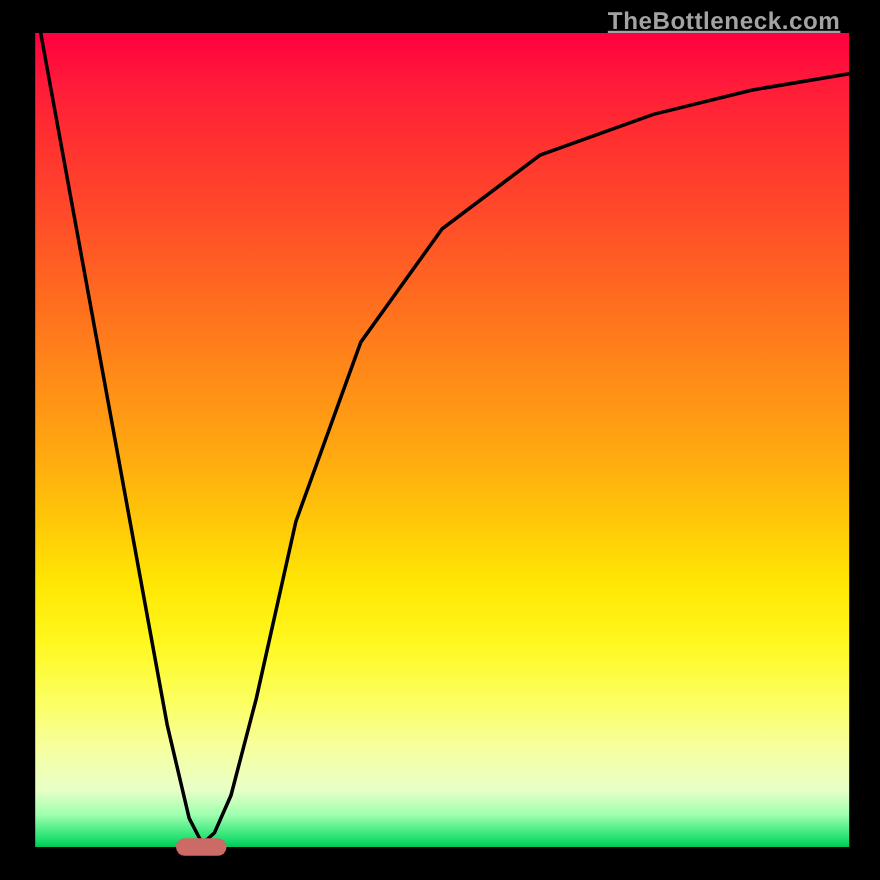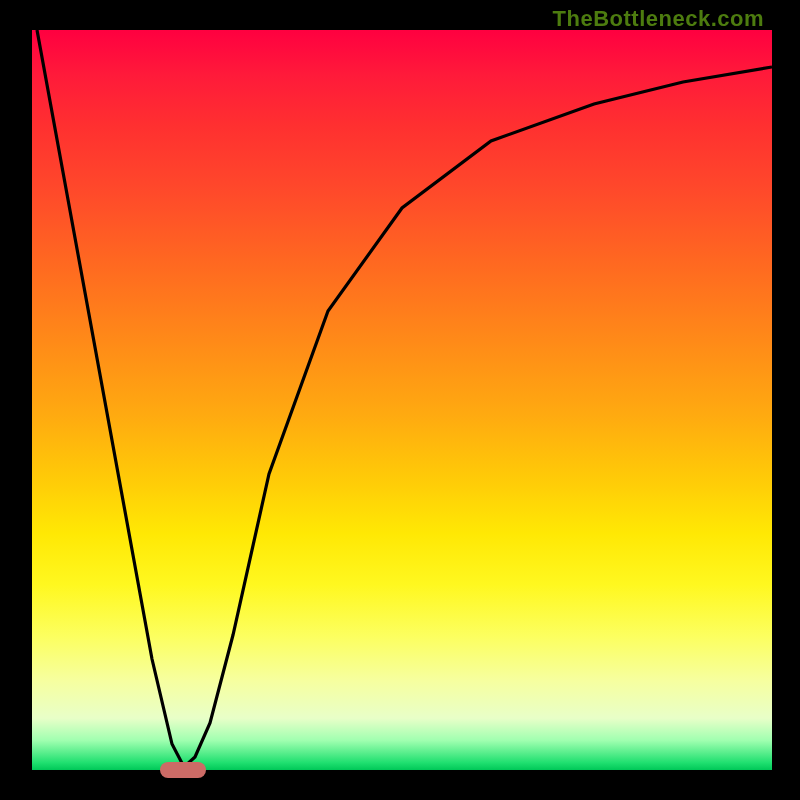--- a/index.html
+++ b/index.html
@@ -42,22 +42,23 @@
       #20e070 99%,
       #00c858 100%
     );
   }
   .watermark {
     position: absolute;
     right: 36px;
     top: 6px;
     font-size: 22px;
     font-weight: 600;
-    color: #4d7c0f;
+    color: #a3a3a3;
     letter-spacing: 0.5px;
+    text-decoration: underline;
   }
   svg.curve {
     position: absolute;
     left: 0;
     top: 0;
     width: 740px;
     height: 740px;
   }
   .marker {
     position: absolute;

